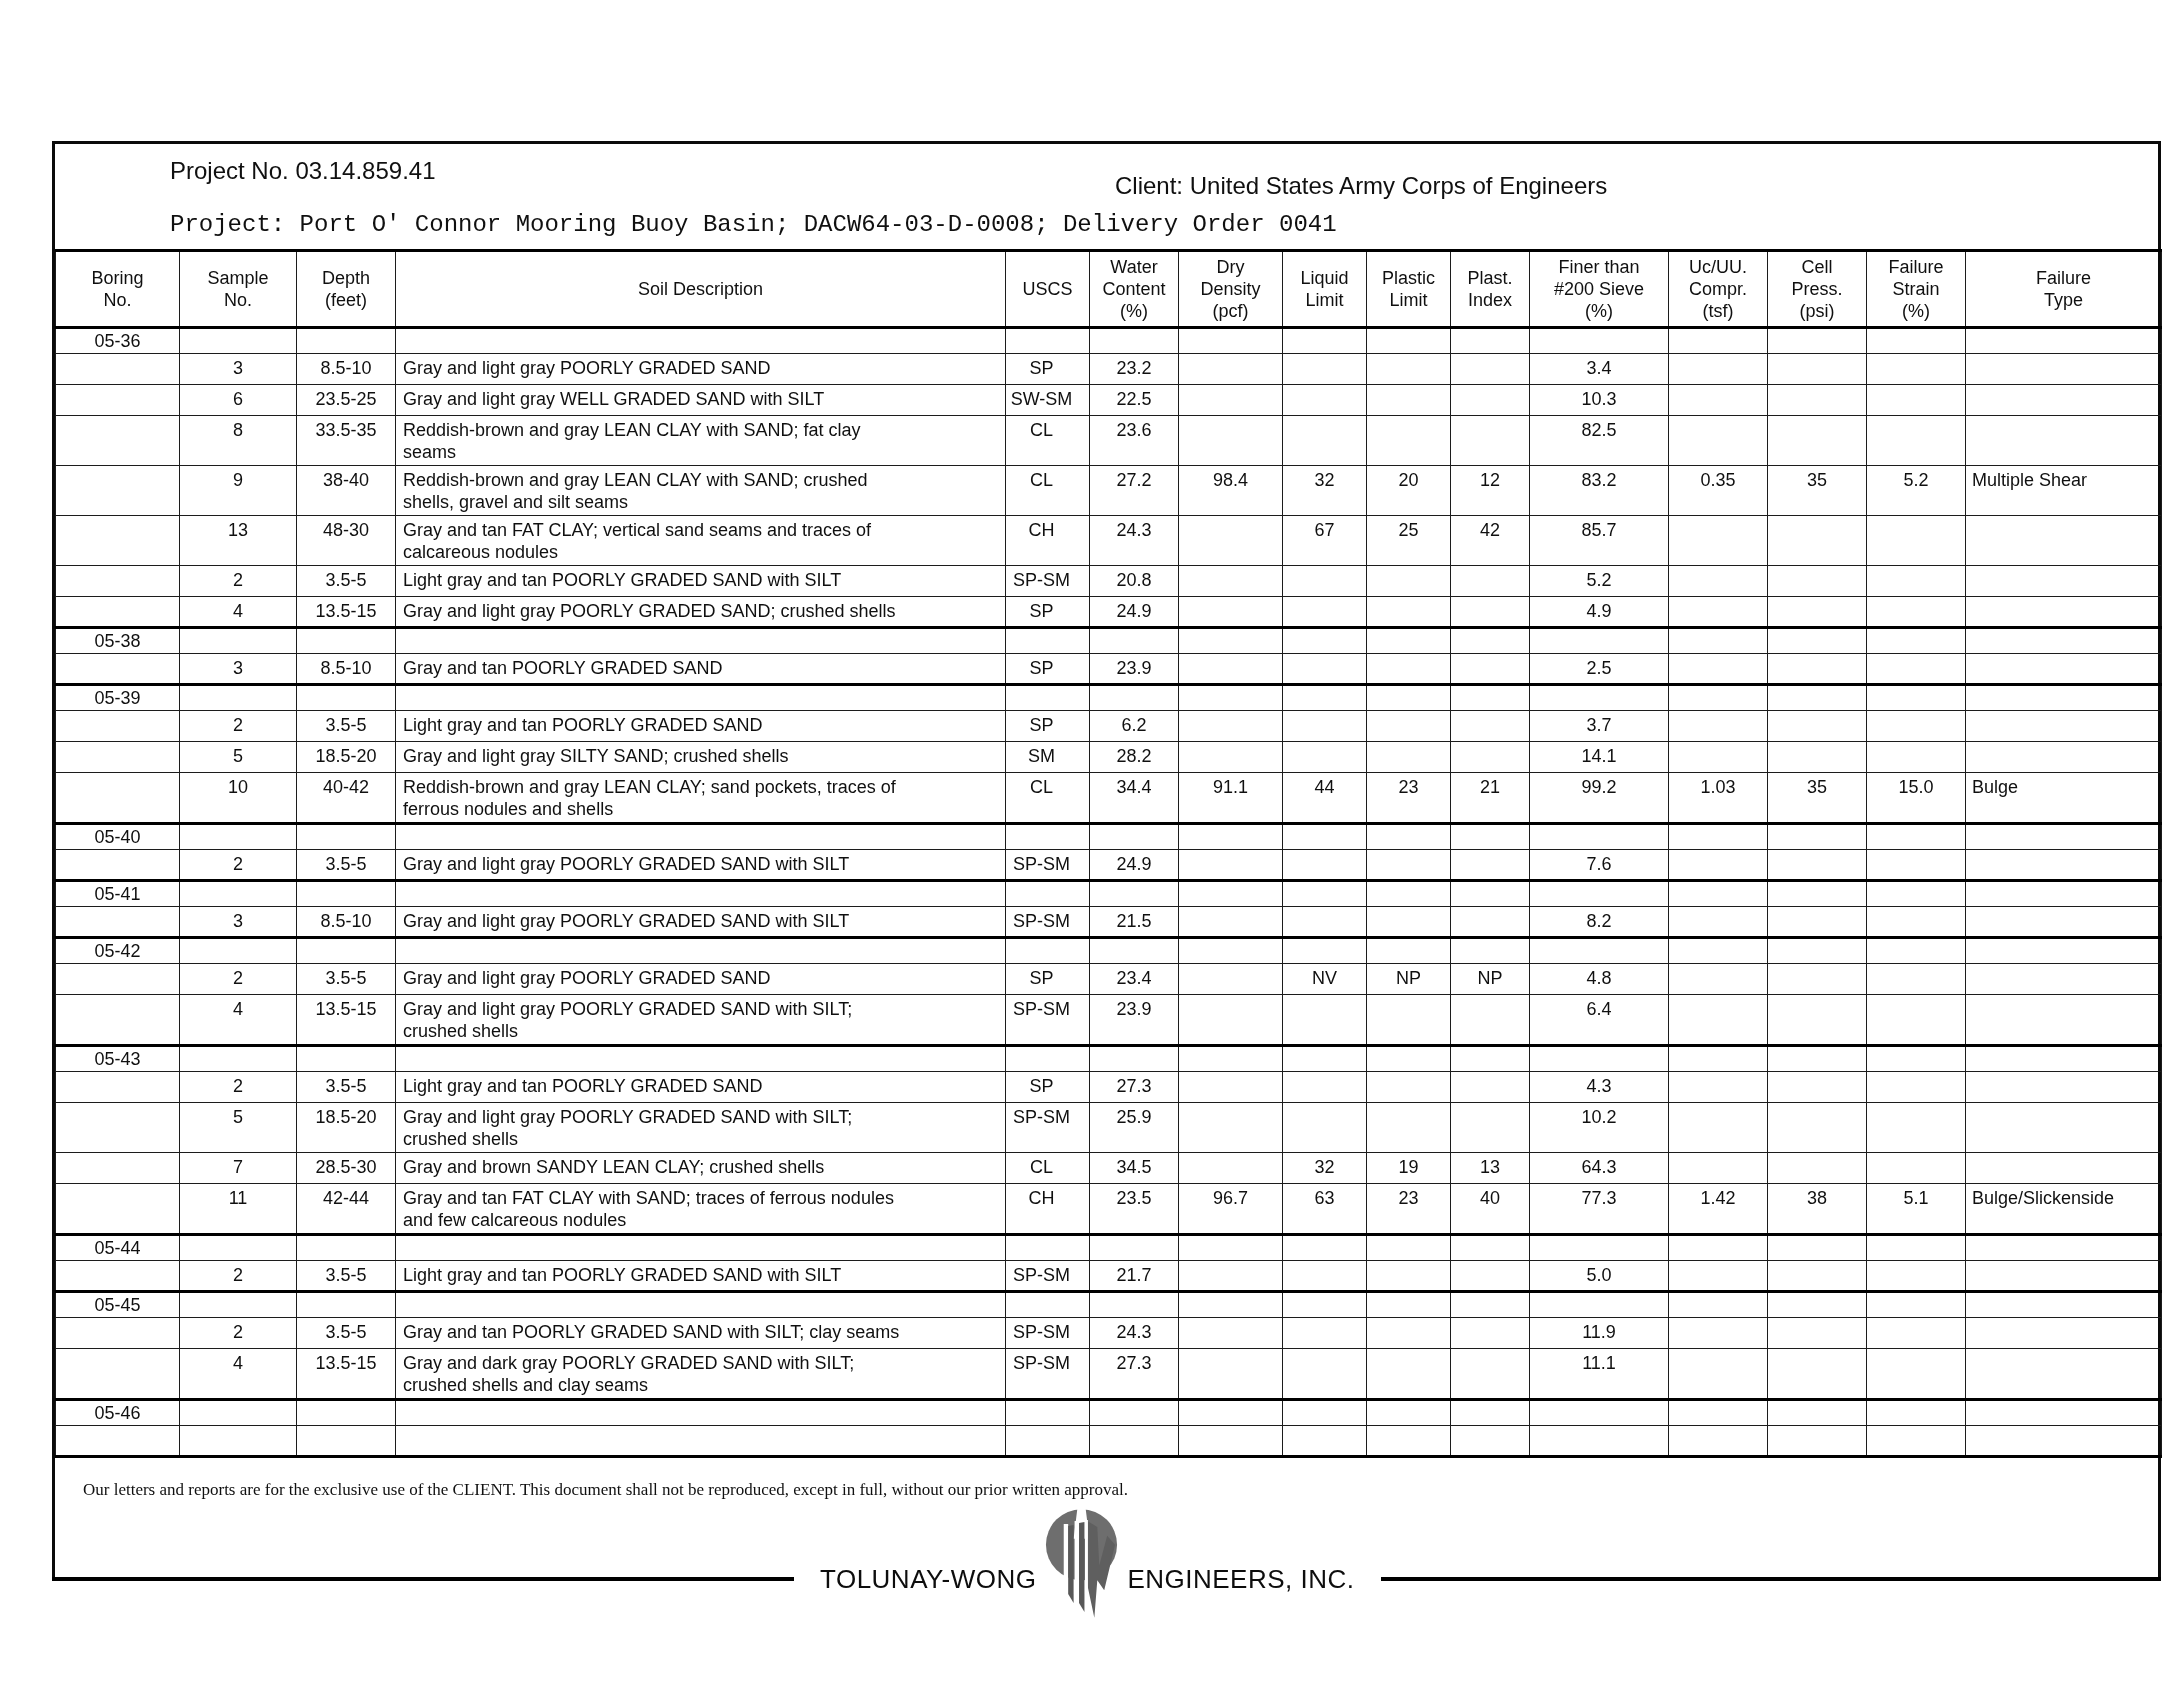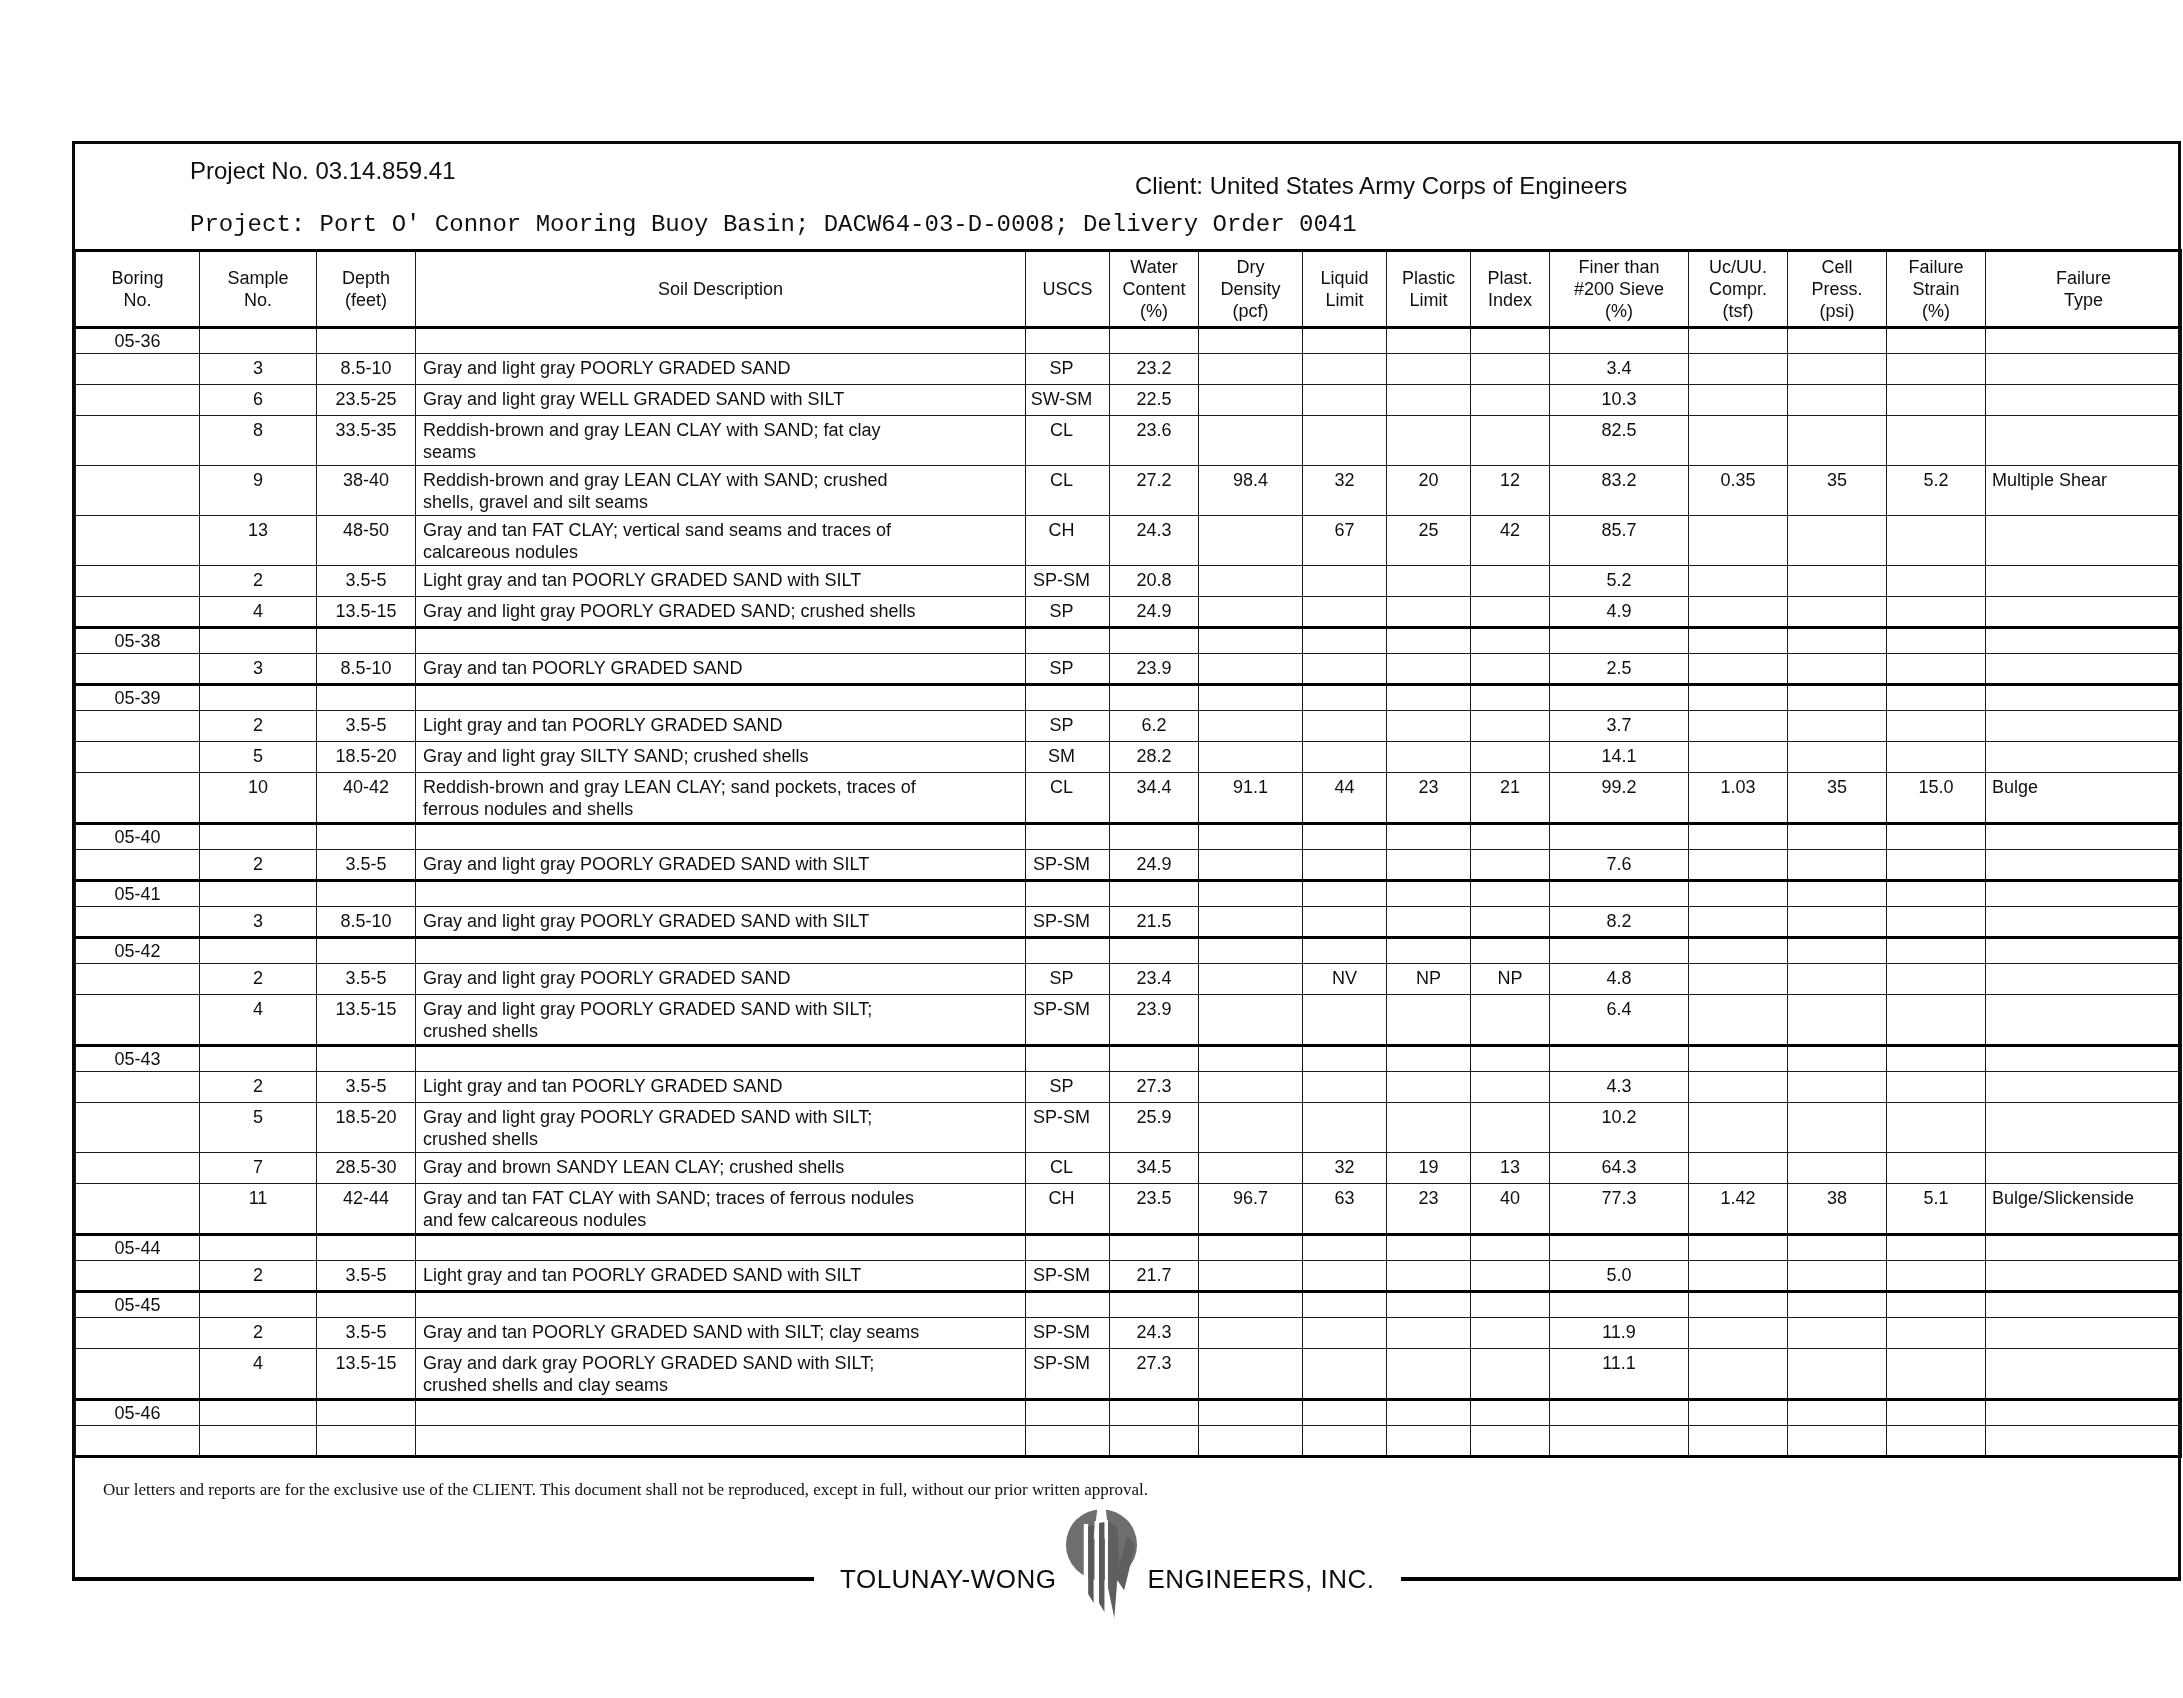--- a/index.html
+++ b/index.html
@@ -2,21 +2,20 @@
 <html style="font-size:8px"><head>
 <meta charset="utf-8">
 <style>
   html,body{margin:0;padding:0;background:#ffffff;}
   body{width:2183px;height:1699px;position:relative;font-family:"Liberation Sans",sans-serif;color:#101010;overflow:hidden;}
 
   .frame{
     position:absolute;left:52px;top:141px;width:2109px;height:1438px;
     border:3px solid #0a0a0a;border-bottom:none;box-sizing:border-box;
     background:#ffffff;
-    margin-left:20px;
   }
 
   
   .projinfo{position:relative;height:105px;}
   .proj-no{position:absolute;left:115px;top:13px;font-size:24px;}
   .proj-client{position:absolute;left:1060px;top:28px;font-size:24px;}
   .proj-title{position:absolute;left:115px;top:67px;font-size:24px;font-family:Liberation Mono, monospace;}
 
   
   table.results{border-collapse:collapse;width:100%;table-layout:fixed;
@@ -204,21 +203,21 @@
           <td class="c-pi">12</td>
           <td class="c-finer">83.2</td>
           <td class="c-uc">0.35</td>
           <td class="c-cell">35</td>
           <td class="c-strain">5.2</td>
           <td class="c-ftype">Multiple Shear</td>
         </tr>
         <tr class="sample">
           <td></td>
           <td class="c-sample">13</td>
-          <td class="c-depth">48-50</td>
+          <td class="c-depth">48-30</td>
           <td class="c-desc">Gray and tan FAT CLAY; vertical sand seams and traces of calcareous nodules</td>
           <td class="c-uscs">CH</td>
           <td class="c-wc">24.3</td>
           <td class="c-dd"></td>
           <td class="c-ll">67</td>
           <td class="c-pl">25</td>
           <td class="c-pi">42</td>
           <td class="c-finer">85.7</td>
           <td class="c-uc"></td>
           <td class="c-cell"></td>

